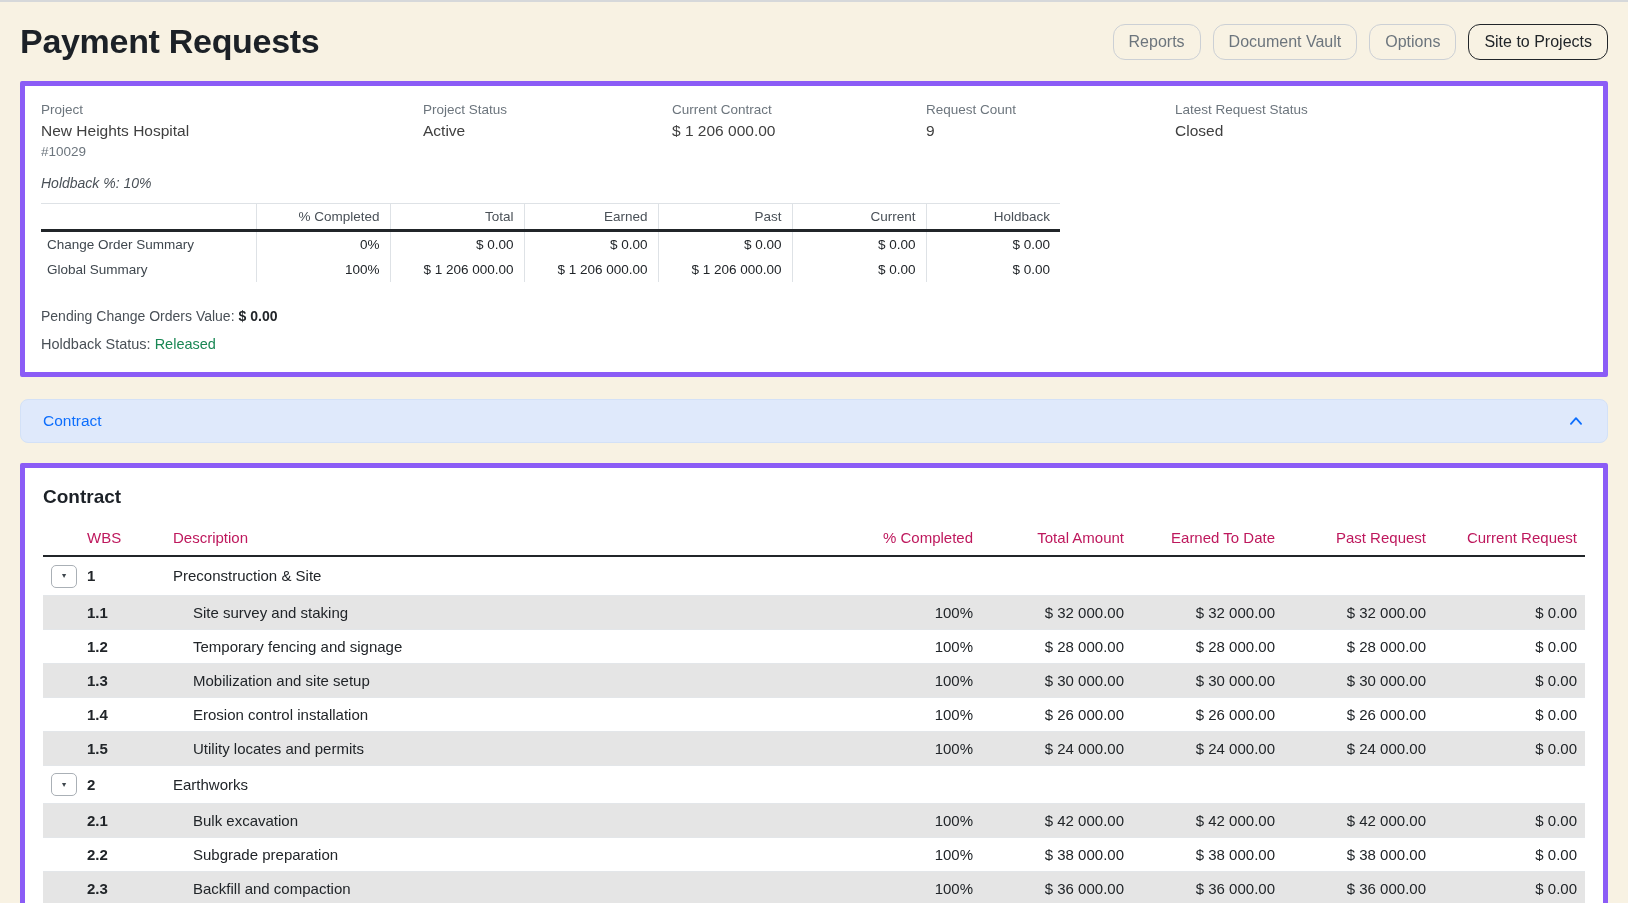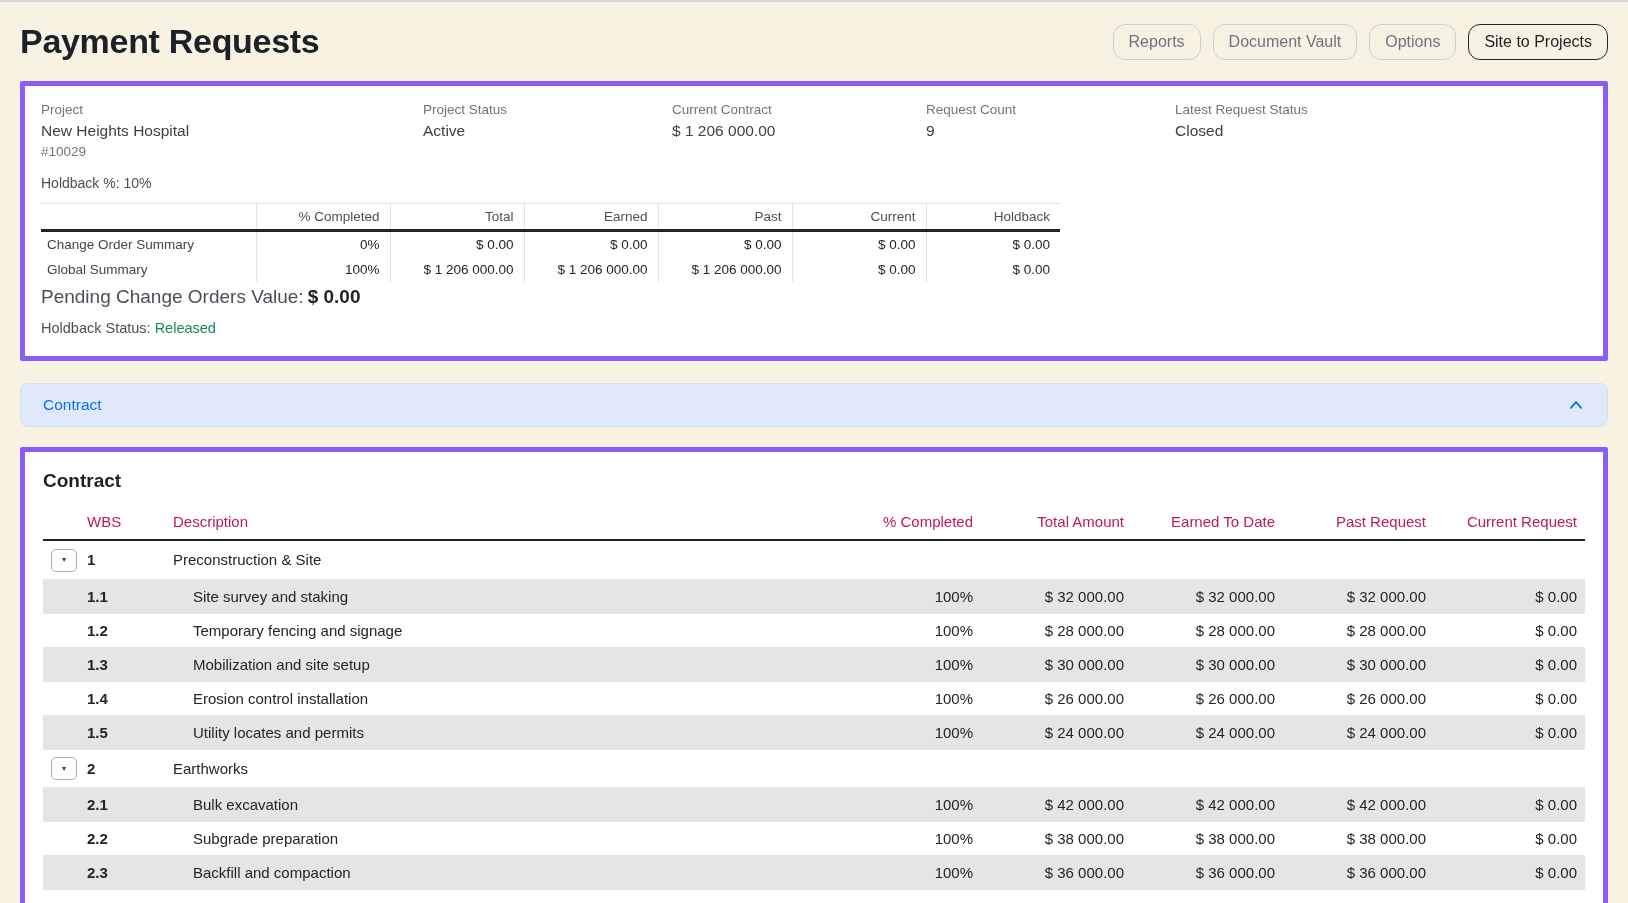--- a/index.html
+++ b/index.html
@@ -26,37 +26,37 @@
 
   
   .card { background: #ffffff; border: 5px solid #8b5cf6; border-radius: 2px; }
   .info-card { padding: 16px 16px 20px; }
 
   .info-grid { display: grid; grid-template-columns: 382px 249px 254px 249px auto; }
   .info-label { color: #6c757d; font-size: 13.5px; margin-bottom: 5px; }
   .info-value { font-size: 15.5px; color: #404040; }
   .info-sub { color: #6c757d; font-size: 13.5px; margin-top: 4px; }
 
-  .holdback-line { margin-top: 16px; font-size: 14px; color: #495057; }
+  .holdback-line { margin-top: 16px; font-size: 14px; color: #495057; font-style: italic; }
 
   
   .summary-table { border-collapse: collapse; margin-top: 12px; table-layout: fixed; }
   .summary-table col.name-col  { width: 215px; }
   .summary-table col.num-col   { width: 134px; }
   .summary-table th {
     font-weight: 400; color: #495057; font-size: 13.5px;
     text-align: right; padding: 5px 10px;
     border-top: 1px solid #dee2e6; border-bottom: 3px solid #212529;
   }
   .summary-table td { font-size: 13.5px; text-align: right; padding: 5px 10px; color: #212529; }
   .summary-table td.row-name { text-align: left; color: #3f474e; padding-left: 6px; }
   .summary-table th + th, .summary-table td + td { border-left: 1px solid #dee2e6; }
   .summary-table th:first-child { border-left: none; }
 
-  .pending-line { margin-top: 4px; font-size: 19px; color: #495057; }
+  .pending-line { margin-top: 26px; font-size: 14px; color: #495057; }
   .pending-line .val { color: #212529; font-weight: 600; margin-left: 4px; }
   .status-line { margin-top: 12px; font-size: 14.5px; color: #495057; }
   .status-line .released { color: #198754; margin-left: 4px; }
 
   
   .accordion-bar {
     margin-top: 22px; height: 44px;
     background: #dfe9fb; border: 1px solid #d3e1f7; border-radius: 8px;
     display: flex; align-items: center; justify-content: space-between;
     padding: 0 22px; color: #0d6efd; font-size: 15.5px; cursor: pointer;

